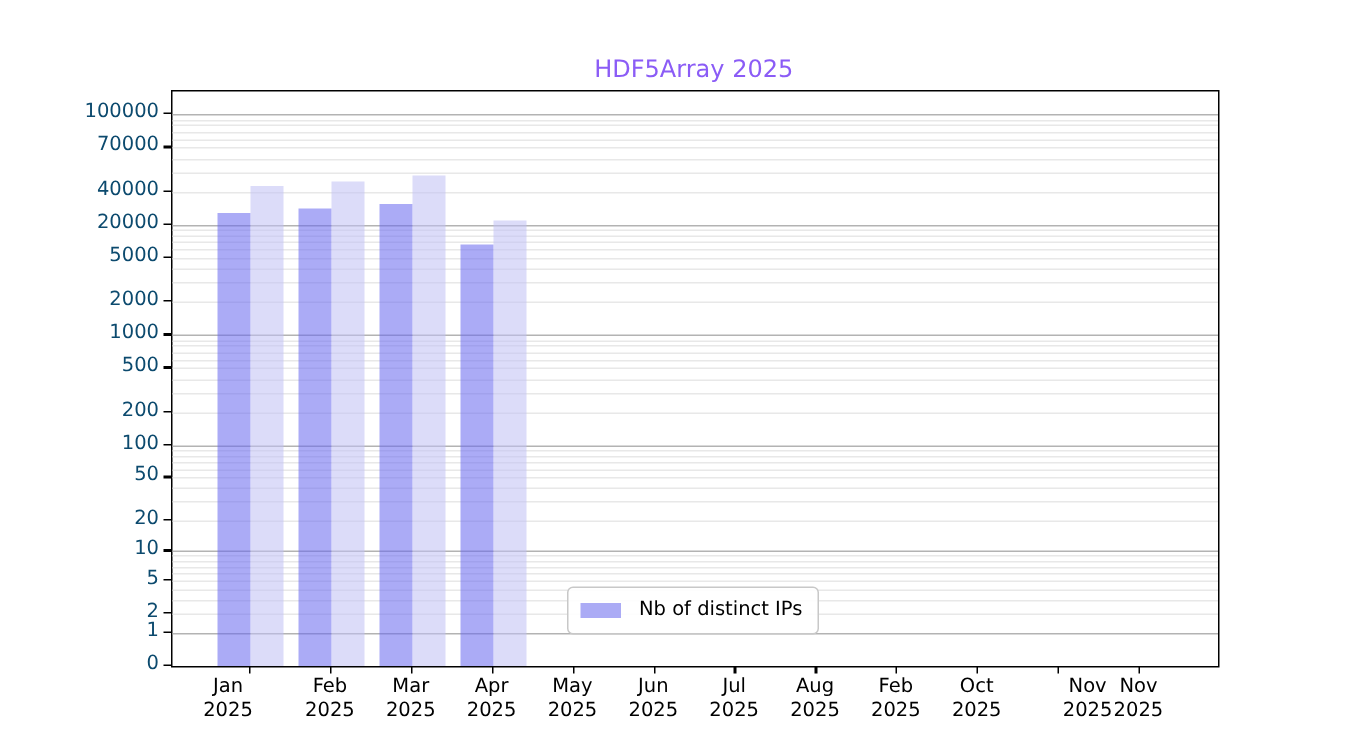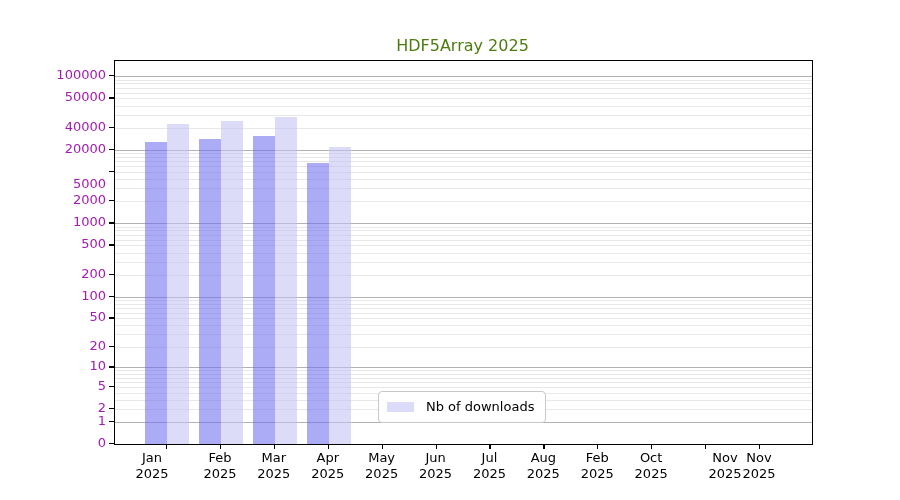--- a/index.html
+++ b/index.html
@@ -15,21 +15,21 @@
     background: #ffffff;
     overflow: hidden;
   }
   #chart-title {
     position: absolute;
     left: 114px;
     top: 36px;
     width: 697px;
     text-align: center;
     font-size: 16px;
-    color: #4d7c0f;
+    color: #8b5cf6;
   }
   #plot-area {
     position: absolute;
     left: 114px;
     top: 60px;
     width: 697px;
     height: 383px;
     border: 1.3px solid #000000;
     box-sizing: content-box;
     background: #ffffff;
@@ -46,21 +46,21 @@
   .ytick-mark {
     position: absolute;
     width: 5px;
     height: 1.2px;
     background: #000000;
   }
   .ytick-label {
     position: absolute;
     text-align: right;
     font-size: 13px;
-    color: #a21caf;
+    color: #0c4a6e;
     width: 70px;
   }
   .xtick-mark {
     position: absolute;
     width: 1.2px;
     height: 5px;
     background: #000000;
   }
   .xtick-label {
     position: absolute;
@@ -182,27 +182,27 @@
       <div class="ytick-label" style="left: 36px; top: 287.602px;">100</div>
       <div class="ytick-mark" style="left: 109px; top: 273.623px;"></div>
       <div class="ytick-label" style="left: 36px; top: 265.623px;">200</div>
       <div class="ytick-mark" style="left: 109px; top: 244.454px;"></div>
       <div class="ytick-label" style="left: 36px; top: 236.454px;">500</div>
       <div class="ytick-mark" style="left: 109px; top: 222.348px;"></div>
       <div class="ytick-label" style="left: 36px; top: 214.348px;">1000</div>
       <div class="ytick-mark" style="left: 109px; top: 200.226px;"></div>
       <div class="ytick-label" style="left: 36px; top: 192.226px;">2000</div>
       <div class="ytick-mark" style="left: 109px; top: 170.971px;"></div>
-      <div class="ytick-label" style="left: 36px; top: 162.971px; margin-top: 13px;">5000</div>
+      <div class="ytick-label" style="left: 36px; top: 162.971px;">5000</div>
       <div class="ytick-mark" style="left: 109px; top: 148.837px;"></div>
       <div class="ytick-label" style="left: 36px; top: 140.837px;">20000</div>
       <div class="ytick-mark" style="left: 109px; top: 126.701px;"></div>
       <div class="ytick-label" style="left: 36px; top: 118.701px;">40000</div>
       <div class="ytick-mark" style="left: 109px; top: 97.4371px;"></div>
-      <div class="ytick-label" style="left: 36px; top: 89.4371px;">50000</div>
+      <div class="ytick-label" style="left: 36px; top: 89.4371px;">70000</div>
       <div class="ytick-mark" style="left: 109px; top: 75.2997px;"></div>
       <div class="ytick-label" style="left: 36px; top: 67.2997px;">100000</div>
       <div class="xtick-mark" style="left: 166.05px; top: 444px;"></div>
       <div class="xtick-label" style="left: 152px; top: 450px;">Jan
 2025</div>
       <div class="xtick-mark" style="left: 219.95px; top: 444px;"></div>
       <div class="xtick-label" style="left: 219.95px; top: 450px;">Feb
 2025</div>
       <div class="xtick-mark" style="left: 273.85px; top: 444px;"></div>
       <div class="xtick-label" style="left: 273.85px; top: 450px;">Mar
@@ -231,17 +231,17 @@
       <div class="xtick-mark" style="left: 705.05px; top: 444px;"></div>
       <div class="xtick-label" style="left: 705.05px; top: 450px; margin-left: 20px;">Nov
 2025</div>
       <div class="xtick-mark" style="left: 758.95px; top: 444px;"></div>
       <div class="xtick-label" style="left: 758.95px; top: 450px;">Nov
 2025</div>
     </div>
 
   <div id="legend">
     <div class="legend-row">
-      <span class="legend-swatch" id="swatch-downloads" style="background: rgb(220, 220, 249);"></span>
-      <span class="legend-label">Nb of downloads</span>
+      <span class="legend-swatch" id="swatch-ips" style="background: rgb(171, 171, 245);"></span>
+      <span class="legend-label">Nb of distinct IPs</span>
     </div>
   </div>
 </div>
 
 </body></html>

